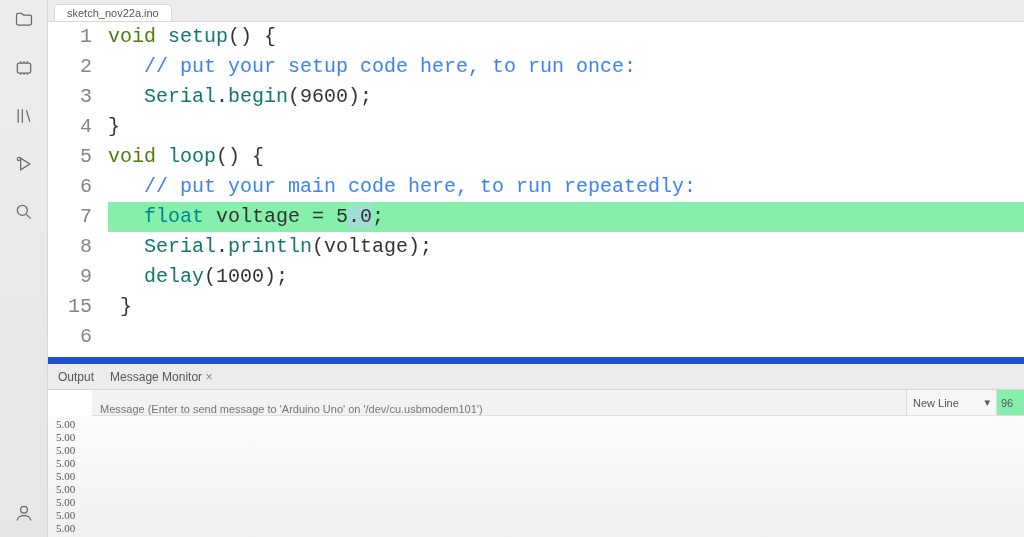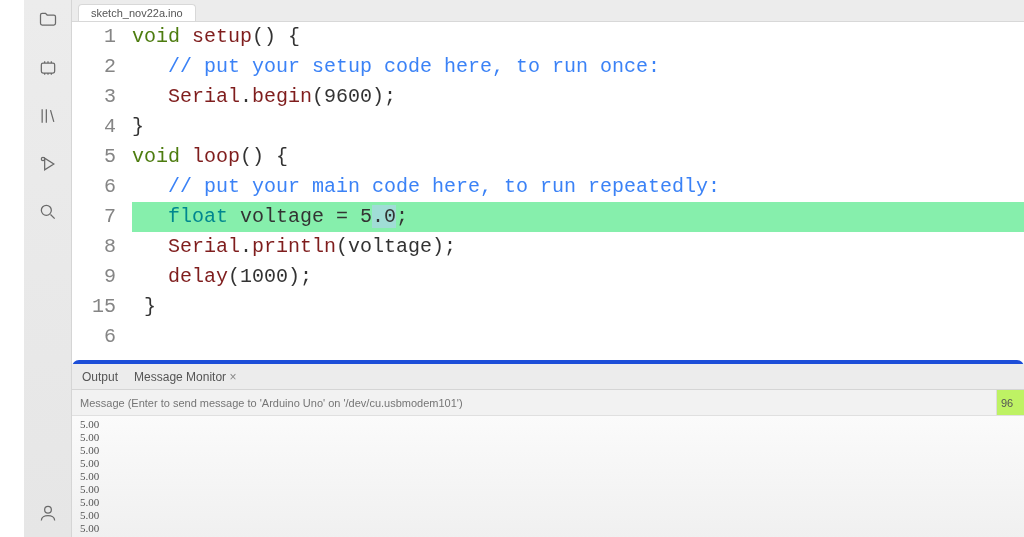--- a/index.html
+++ b/index.html
@@ -1,42 +1,42 @@
 <!DOCTYPE html>
 <html><head>
 <meta charset="utf-8">
 <style>
   * { box-sizing: border-box; margin: 0; padding: 0; }
   html, body { width: 1024px; height: 537px; overflow: hidden; font-family: -apple-system, BlinkMacSystemFont, "Segoe UI", sans-serif; background: #fff; }
-  .app { display: flex; height: 100%; padding-left: 24px; }
+  .app { display: flex; height: 100%; }
   .sidebar { width: 48px; background: linear-gradient(#ececec, #e6e6e6); display: flex; flex-direction: column; align-items: center; padding-top: 8px; gap: 24px; border-right: 1px solid #d5d5d5; }
   .sidebar .icon { width: 24px; height: 24px; display: flex; align-items: center; justify-content: center; color: #6a6a6a; cursor: pointer; }
   .sidebar .icon svg { width: 20px; height: 20px; stroke: currentColor; fill: none; stroke-width: 1.5; }
   .sidebar .spacer { flex: 1; }
   .main { flex: 1; display: flex; flex-direction: column; }
   .tabbar { height: 22px; background: #ececec; display: flex; align-items: flex-end; border-bottom: 1px solid #d8d8d8; padding-left: 6px; }
   .tab { background: #fff; font-size: 11px; color: #555; padding: 2px 12px; border: 1px solid #d8d8d8; border-bottom: none; border-radius: 4px 4px 0 0; cursor: pointer; }
   .editor { flex: 1; display: flex; background: #fff; overflow: hidden; font-family: "SF Mono", Consolas, "Liberation Mono", monospace; font-size: 20px; line-height: 30px; }
   .gutter { width: 60px; text-align: right; color: #858585; padding: 0 16px 0 0; user-select: none; background: #fff; }
   .code { flex: 1; white-space: pre; color: #333; position: relative; }
   .tok-kw { color: #4d7c0f; }
-  .tok-func { color: #7f1d1d; }
+  .tok-func { color: #0f766e; }
   .tok-comment { color: #3b82f6; }
   .tok-num { color: #333; }
   .tok-type { color: #00878f; }
   .sel { background: #a0ddd6; }
   .cursor-line { background: #86efac; }
-  .bottom { display: flex; flex-direction: column; border-top: 4px solid #1d4ed8; border-radius: 7px; }
+  .bottom { display: flex; flex-direction: column; border-top: 7px solid #1d4ed8; }
   .bottom-tabs { height: 26px; background: #ececec; display: flex; align-items: center; padding-left: 10px; gap: 16px; font-size: 12px; color: #555; border-bottom: 1px solid #d5d5d5; }
   .bottom-tab { cursor: pointer; }
   .bottom-tab.active::after { content: " ×"; color: #888; }
-  .msg-row { height: 26px; background: #f2f2f2; display: flex; align-items: center; border-bottom: 1px solid #e0e0e0; }
+  .msg-row { height: 26px; background: #f2f2f2; display: flex; align-items: flex-end; border-bottom: 1px solid #e0e0e0; margin-left: 44px; }
   .msg-input { flex: 1; border: none; background: transparent; font-size: 11px; color: #999; padding: 0 8px; outline: none; }
   .msg-dd { width: 90px; font-size: 11px; color: #555; background: #f6f6f6; border-left: 1px solid #dcdcdc; height: 100%; display: flex; align-items: center; padding: 0 6px; justify-content: space-between; cursor: pointer; }
-  .msg-baud { width: 28px; font-size: 11px; color: #555; background: #bef264; border-left: 1px solid #dcdcdc; height: 100%; display: flex; align-items: center; padding: 0 4px; overflow: hidden; }
+  .msg-baud { width: 28px; font-size: 11px; color: #555; background: #86efac; border-left: 1px solid #dcdcdc; height: 100%; display: flex; align-items: center; padding: 0 4px; overflow: hidden; }
   .serial-out { flex: 1; background: linear-gradient(#fbfbfb, #f0f0f0); font-family: Liberation Serif, serif; font-size: 11px; color: #555; padding: 2px 8px; line-height: 13px; }
 </style>
 </head>
 <body>
 
 <div class="app">
   <div class="sidebar">
     <div class="icon">
       <svg viewBox="0 0 24 24">
           <path d="M3 6a2 2 0 0 1 2-2h4l2 2h8a2 2 0 0 1 2 2v8a2 2 0 0 1-2 2H5a2 2 0 0 1-2-2V6z"></path>
@@ -96,20 +96,24 @@
       <div class="code" id="code"><div><span class="tok-kw">void</span> <span class="tok-func">setup</span>() {</div><div>   <span class="tok-comment">// put your setup code here, to run once:</span></div><div>   <span class="tok-func">Serial</span>.<span class="tok-func">begin</span>(<span class="tok-num">9600</span>);</div><div>}</div><div></div><div><span class="tok-kw">void</span> <span class="tok-func">loop</span>() {</div><div>   <span class="tok-comment">// put your main code here, to run repeatedly:</span></div><div class="cursor-line">   <span class="tok-type">float</span> voltage = <span class="tok-num">5</span><span class="sel">.0</span>;</div><div>   <span class="tok-func">Serial</span>.<span class="tok-func">println</span>(voltage);</div><div>   <span class="tok-func">delay</span>(<span class="tok-num">1000</span>);</div><div> }</div></div>
     </div>
 
     <div class="bottom">
       <div class="bottom-tabs">
         <span class="bottom-tab">Output</span>
         <span class="bottom-tab active">Message Monitor</span>
       </div>
       <div class="msg-row">
         <input class="msg-input" placeholder="Message (Enter to send message to 'Arduino Uno' on '/dev/cu.usbmodem101')" style="">
+        <div class="msg-dd">
+          <span>New Line</span>
+          <span>▾</span>
+        </div>
         <div class="msg-baud">96</div>
       </div>
       <div class="serial-out" id="serial">
           <div>5.00</div>
           <div>5.00</div>
           <div>5.00</div>
           <div>5.00</div>
           <div>5.00</div>
           <div>5.00</div>
           <div>5.00</div>

